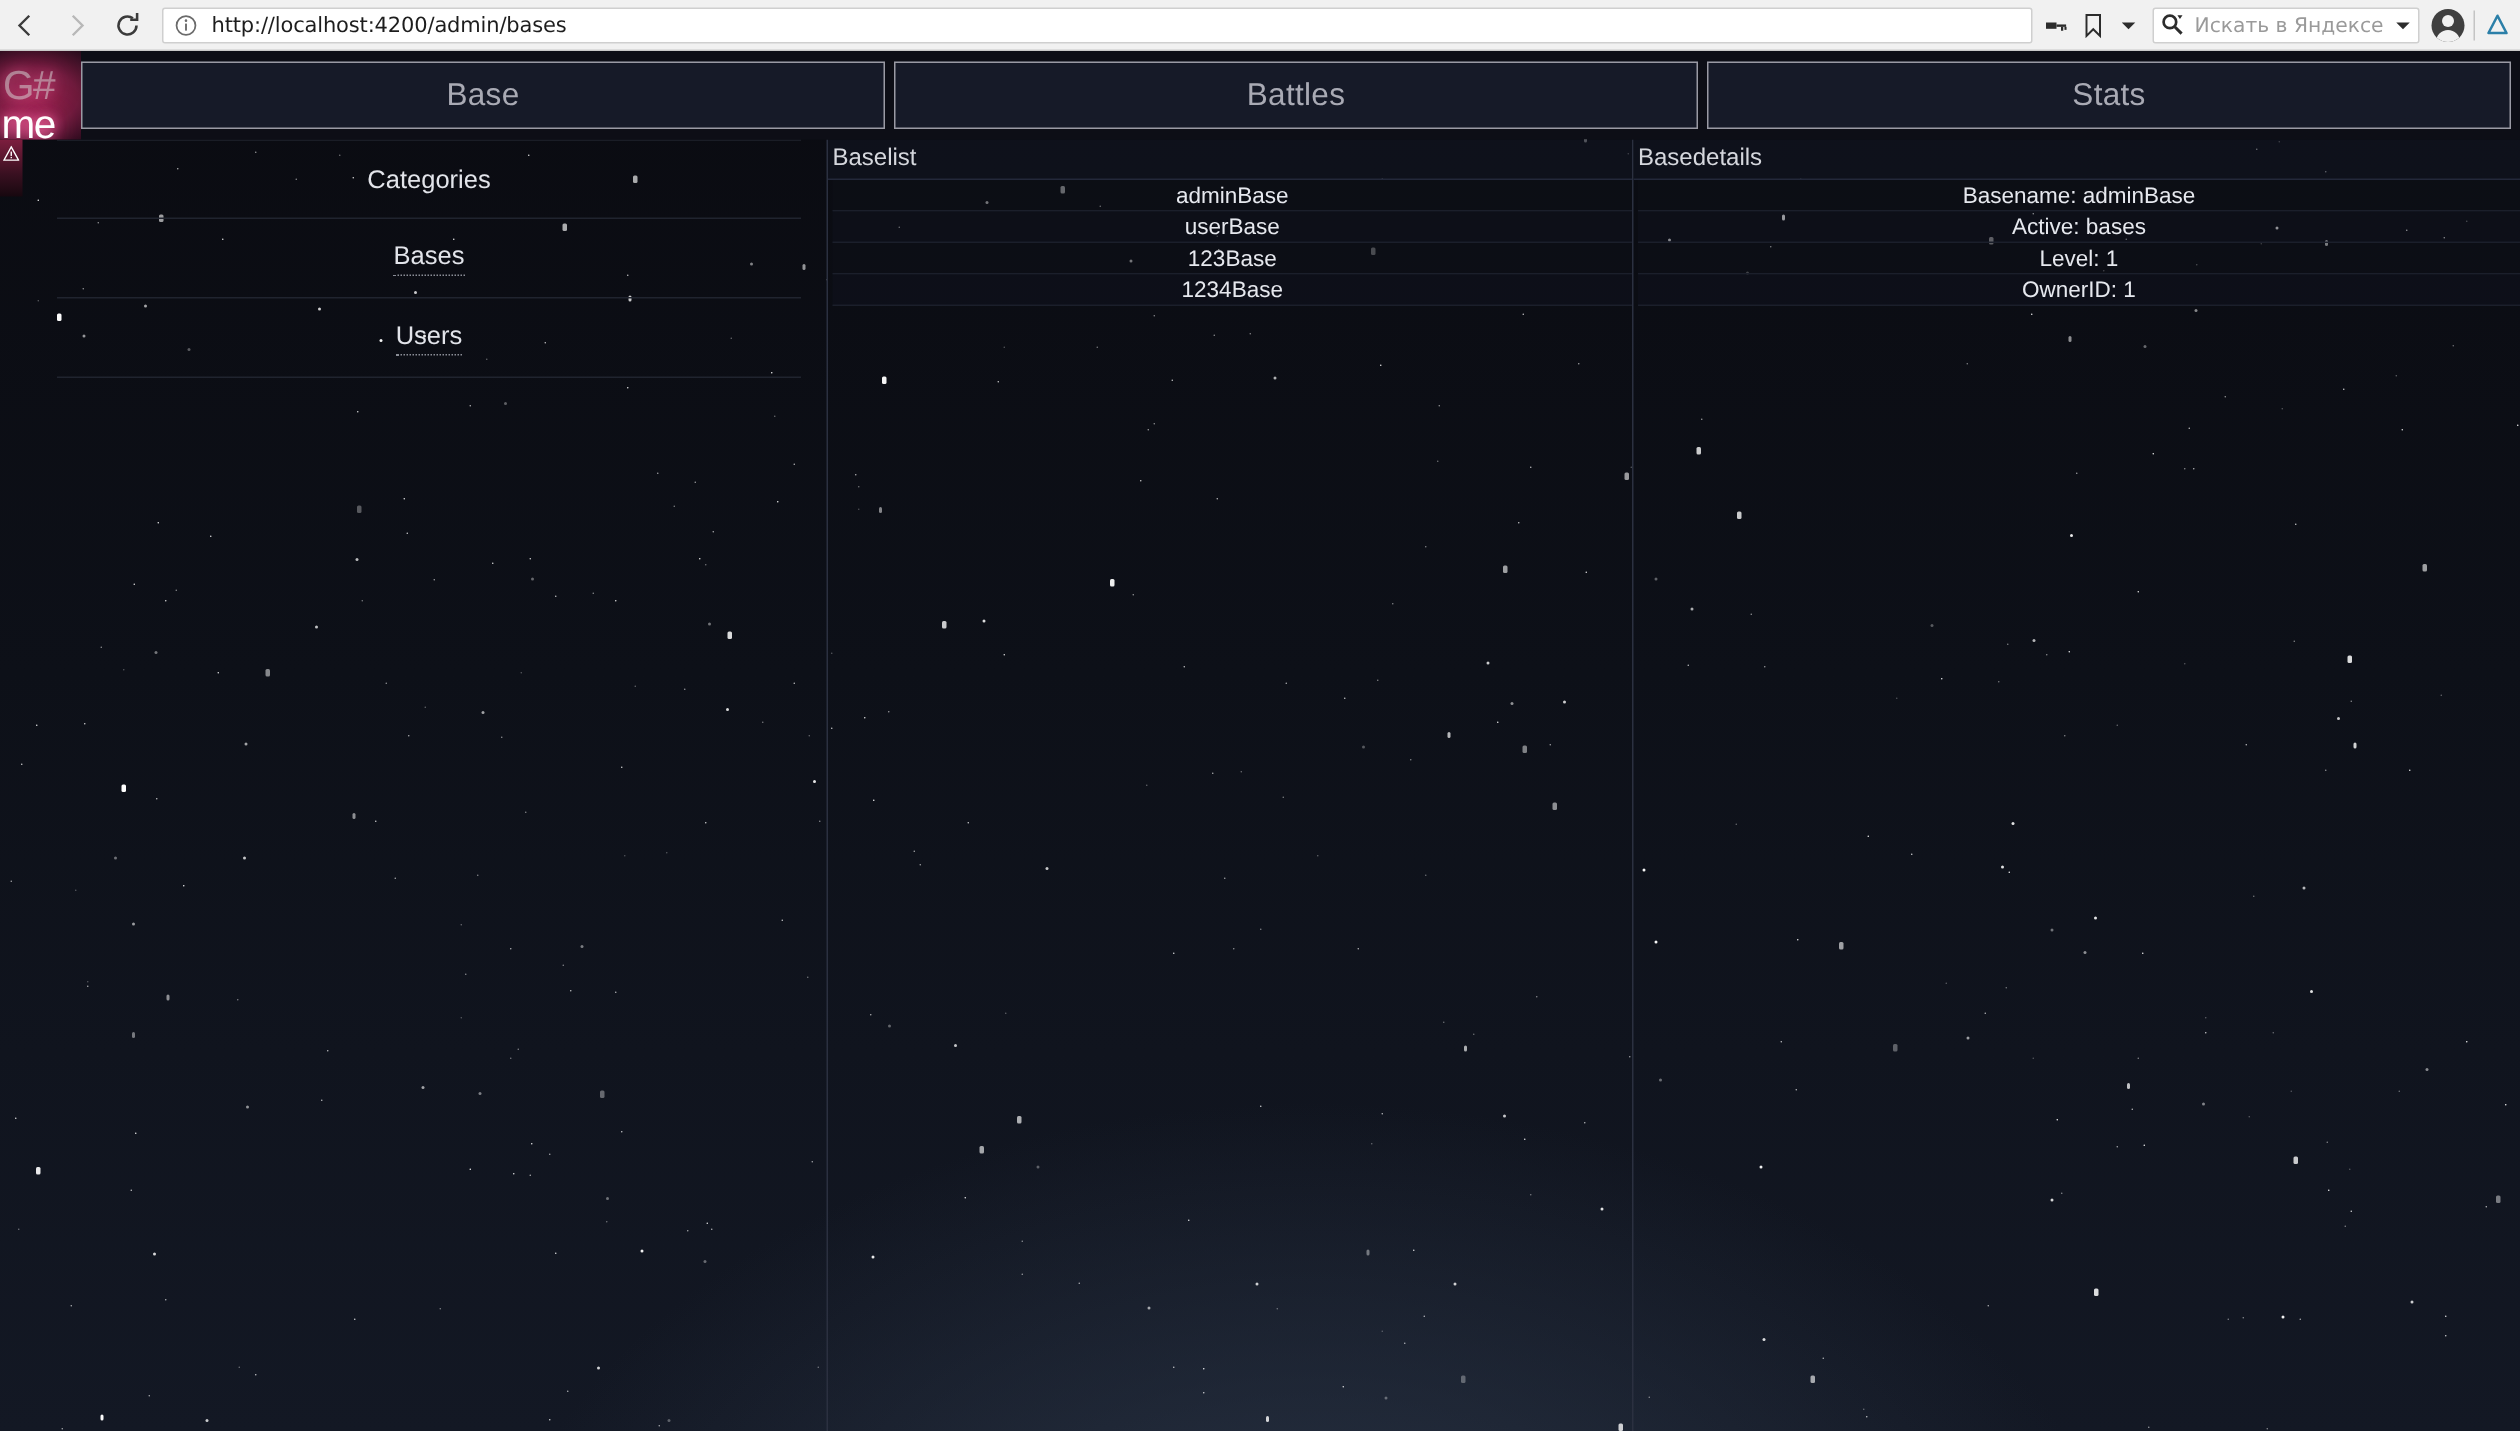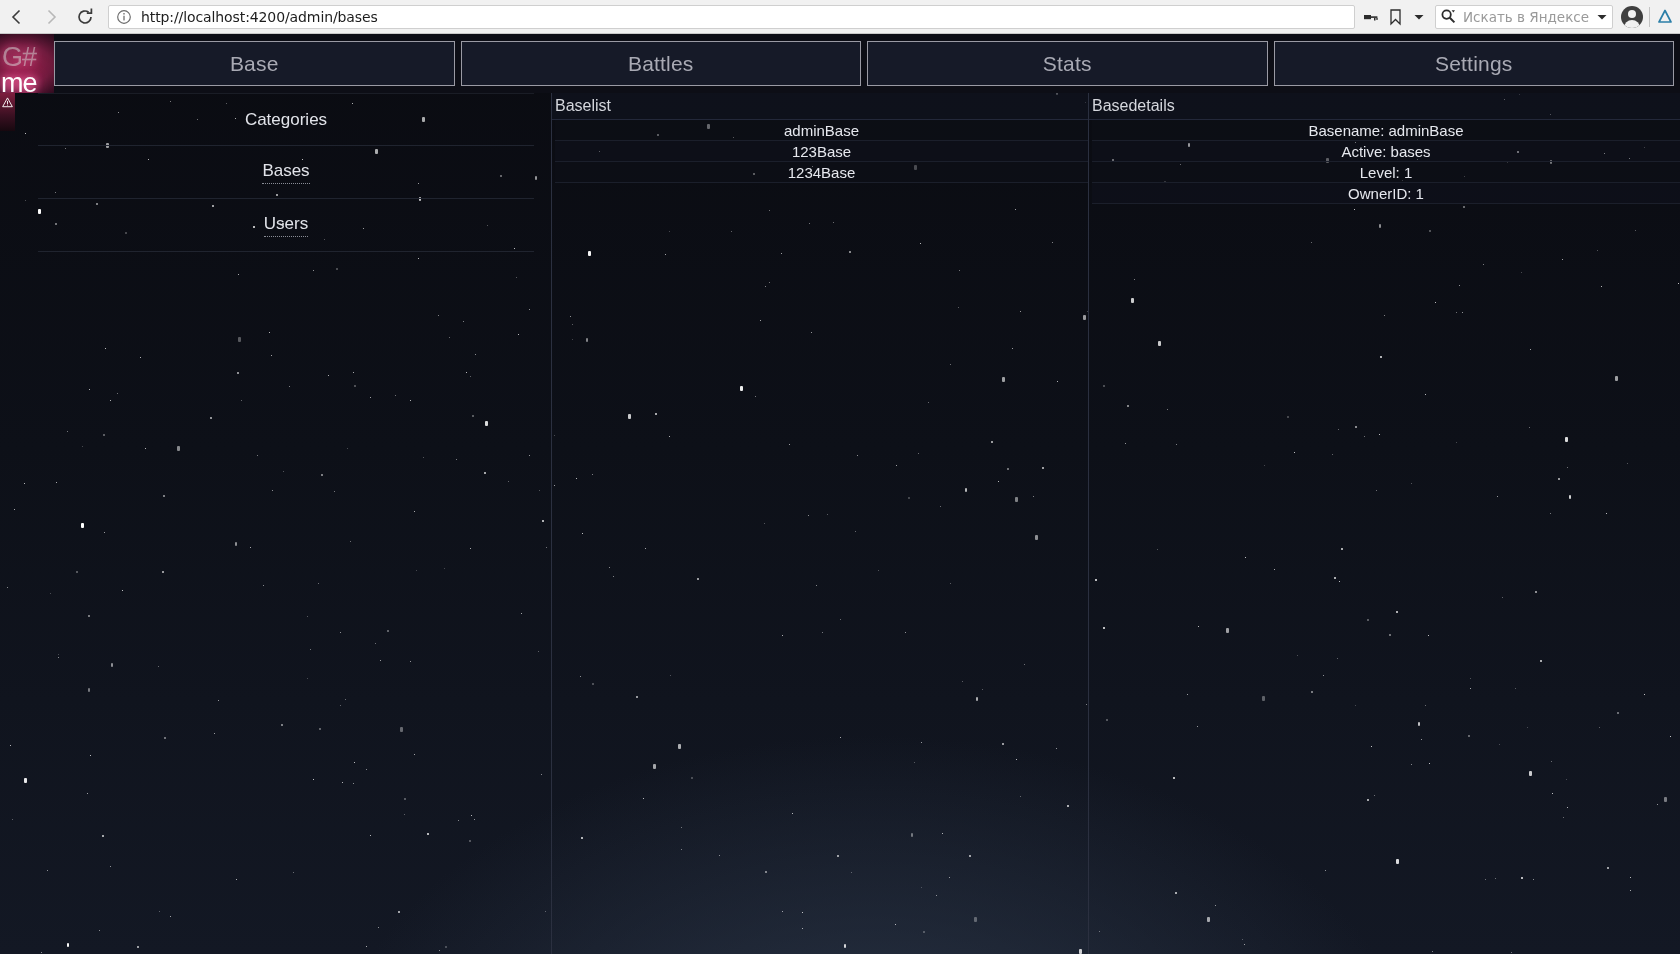--- a/index.html
+++ b/index.html
@@ -768,23 +768,20 @@
     <div id="nav-tabs">
       <div class="nav-tab">
           <span>Base</span>
         </div>
       <div class="nav-tab">
           <span>Battles</span>
         </div>
       <div class="nav-tab">
           <span>Stats</span>
         </div>
-      <div class="nav-tab">
-          <span>Settings</span>
-        </div>
     </div>
   </div>
 
   <div id="warn-badge">
     <svg width="11" height="11" viewBox="0 0 12 12">
       <path d="M6 1 L11.3 10.6 L0.7 10.6 Z" fill="none" stroke="#ffffff" stroke-width="1"></path>
       <rect x="5.5" y="4.4" width="1" height="3.2" fill="#ffffff"></rect>
       <rect x="5.5" y="8.3" width="1" height="1" fill="#ffffff"></rect>
     </svg>
   </div>
@@ -806,20 +803,23 @@
         </div>
       </div>
     </div>
 
     <div class="col" id="col-mid">
       <div class="col-inner">
         <div class="panel-title">Baselist</div>
         <div id="mid-rows">
           <div class="data-row">
               <span>adminBase</span>
+            </div>
+          <div class="data-row">
+              <span>userBase</span>
             </div>
           <div class="data-row">
               <span>123Base</span>
             </div>
           <div class="data-row">
               <span>1234Base</span>
             </div>
         </div>
       </div>
     </div>

